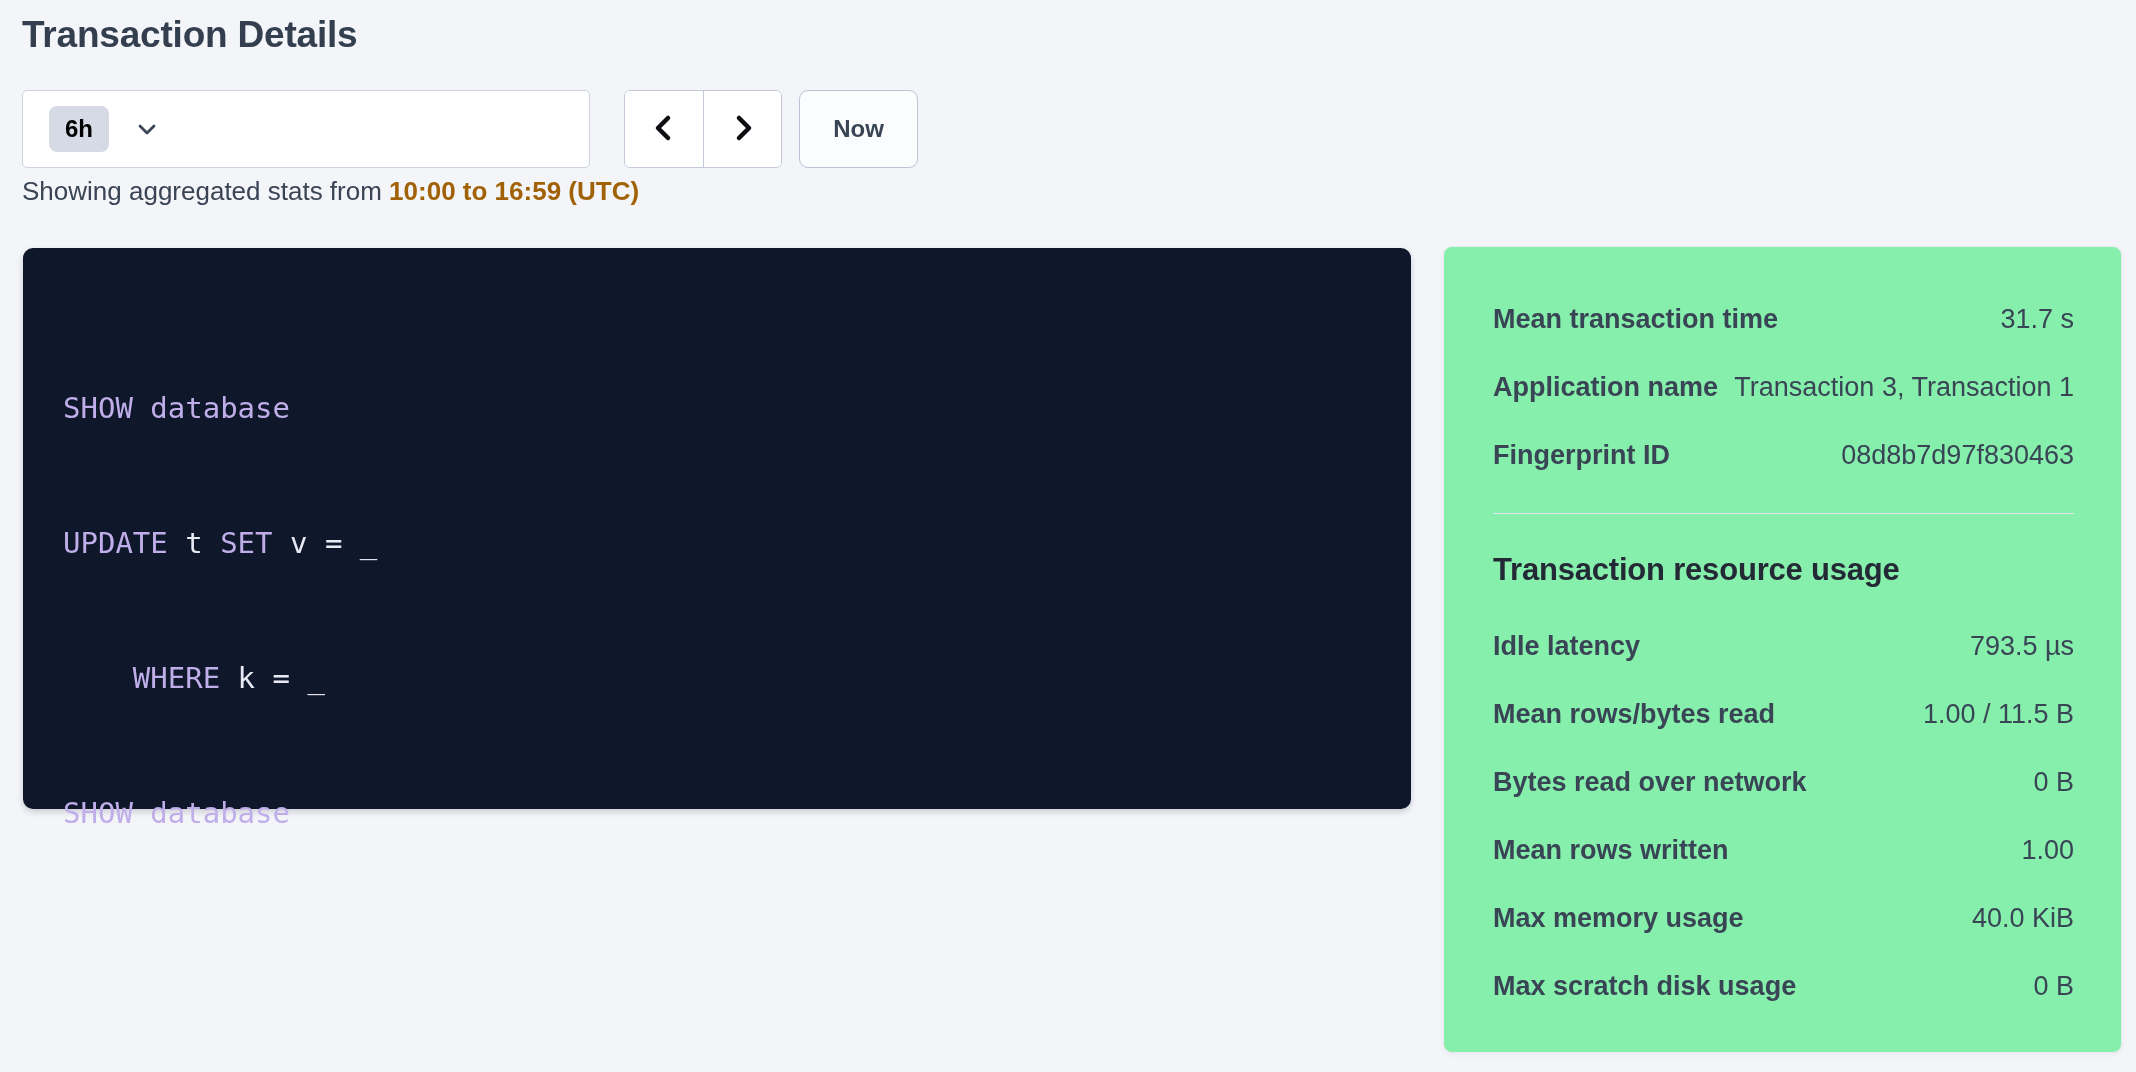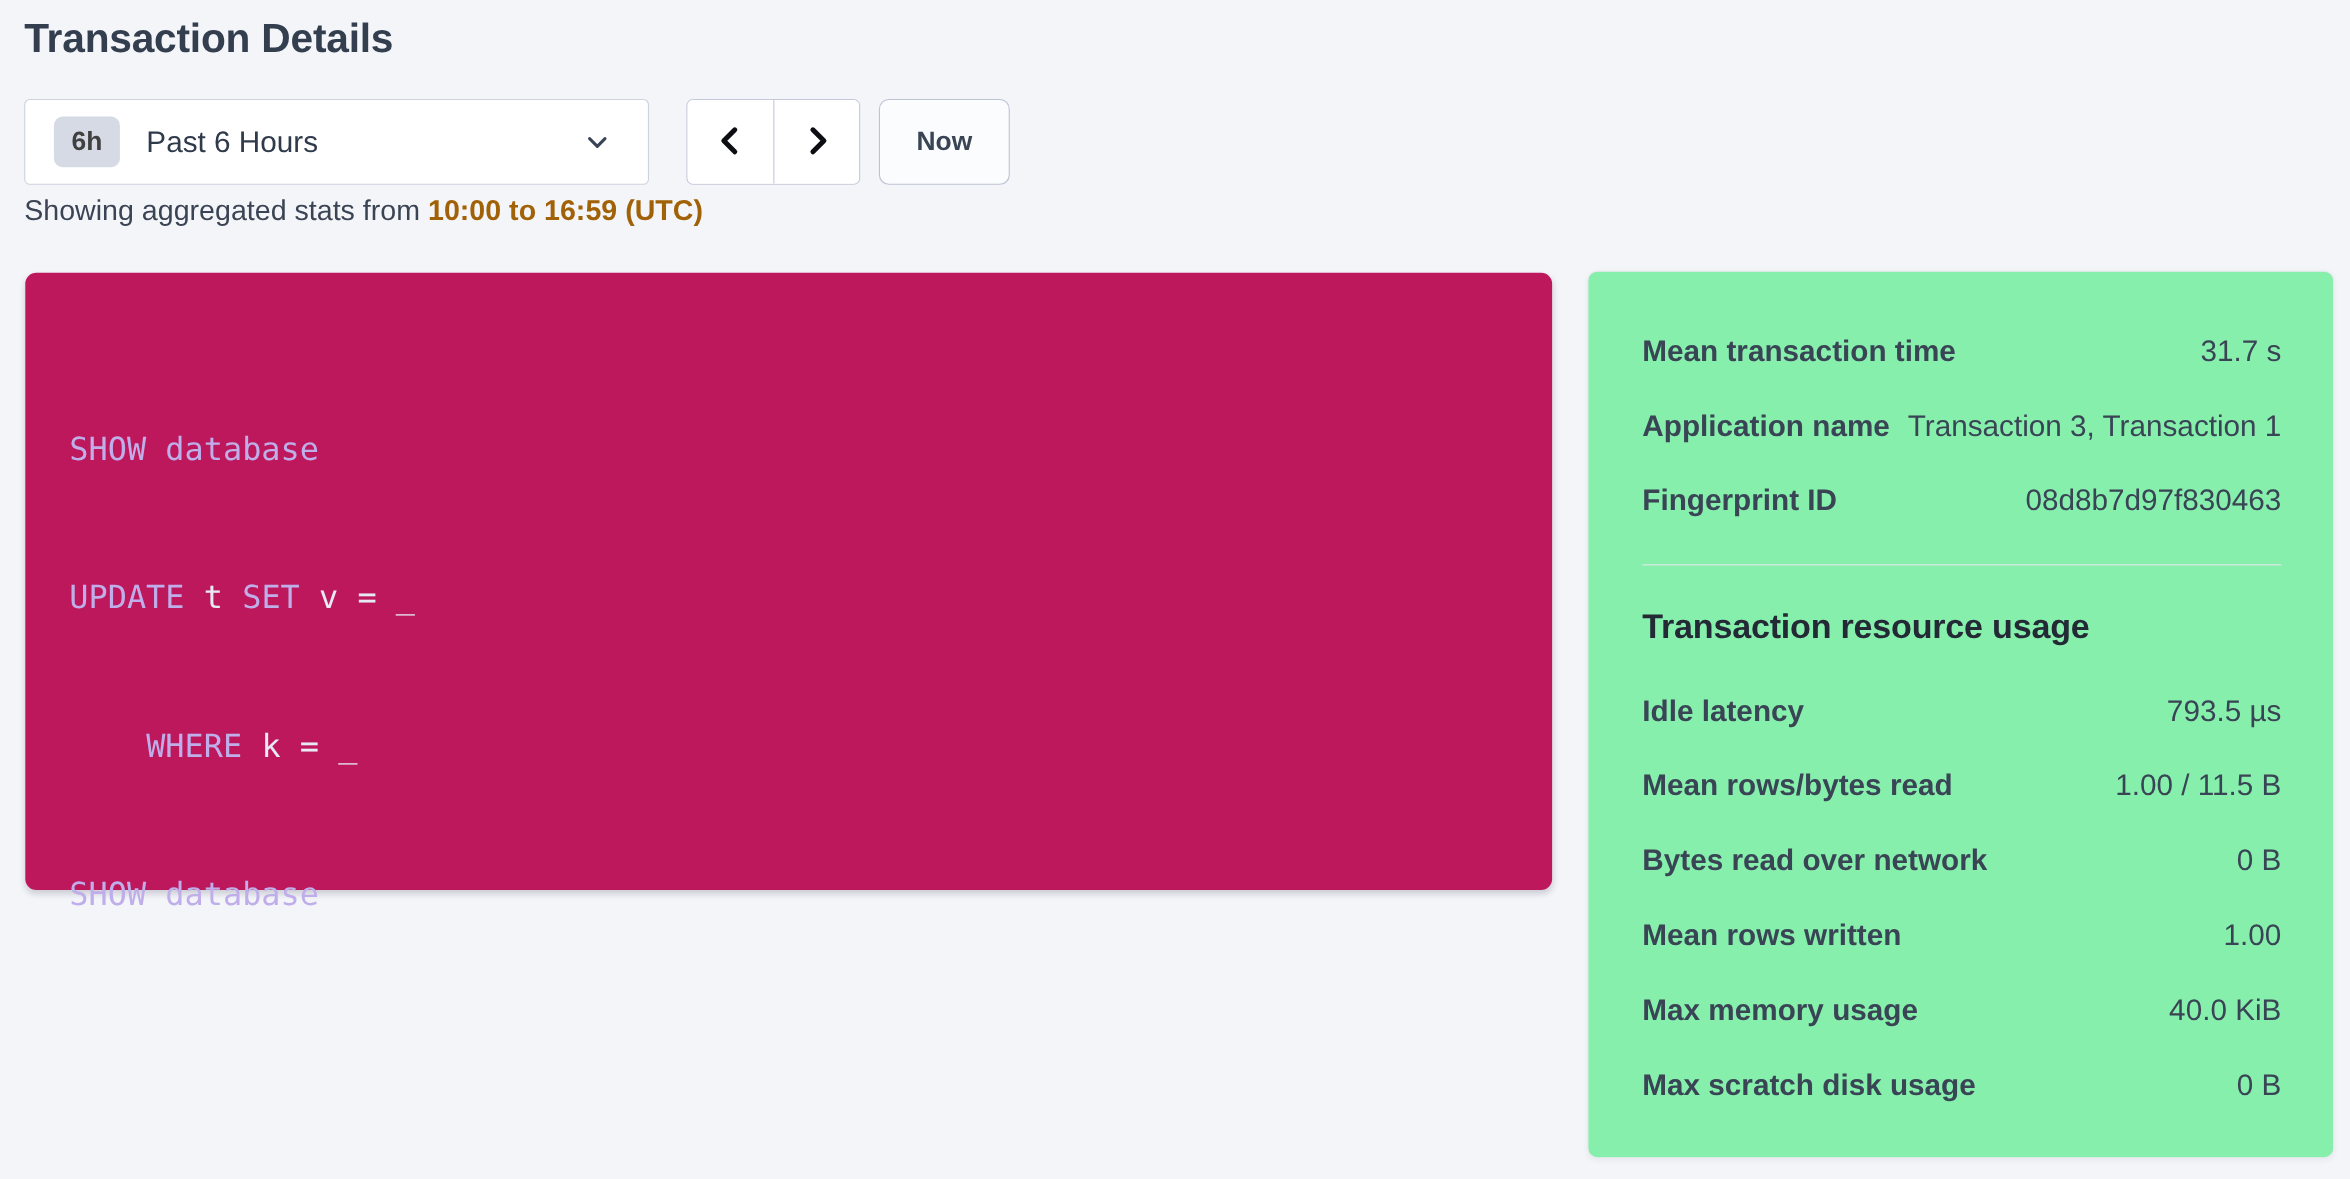--- a/index.html
+++ b/index.html
@@ -25,21 +25,21 @@
     width: 568px; height: 78px;
     background: #ffffff;
     border: 1px solid #cdd2df;
     border-radius: 5px;
     display: flex; align-items: center;
     padding: 0 26px;
     cursor: pointer;
   }
   .range-badge {
     background: #d6dae4;
-    color: #404040;
+    color: #000000;
     font-weight: 700;
     font-size: 24px;
     border-radius: 8px;
     padding: 9px 16px;
     margin-right: 24px;
   }
   .range-label { font-size: 27px; color: #2f3a4b; flex: 1; }
   .chev-down { display: flex; align-items: center; margin-right: 6px; }
 
   .arrow-group {
@@ -72,21 +72,21 @@
   .caption {
     position: absolute; left: 22px; top: 176px;
     font-size: 26px; color: #3a4454;
   }
   .caption strong { font-weight: 700; color: #a16207; }
 
   
   .sql-box {
     position: absolute; left: 23px; top: 248px;
     width: 1388px; height: 561px;
-    background: #be185d;
+    background: #0f172a;
     border-radius: 10px;
     box-shadow: 0 3px 6px rgba(20, 30, 50, 0.18);
     padding: 48px 40px 0 40px;
   }
   .sql-code {
     font-family: "DejaVu Sans Mono", "Liberation Mono", monospace;
     font-size: 29px; font-weight: 500;
     line-height: 45px;
     white-space: pre;
   }
@@ -123,21 +123,20 @@
 </head>
 <body>
 
 <div class="page">
 
   <h1 class="page-title">Transaction Details</h1>
 
   <div class="controls">
     <div class="dropdown">
       <span class="range-badge">6h</span>
-      <span class="range-label">Past 6 Hours</span>
       <span class="chev-down">
         <svg width="28" height="28" viewBox="0 0 24 24">
             <path d="M6 9.5l6 6 6-6" fill="none" stroke="#3a4456" stroke-width="2.4" stroke-linecap="round" stroke-linejoin="round"></path>
           </svg>
       </span>
     </div>
 
     <div class="arrow-group">
       <button class="arrow-btn">
         <span>

